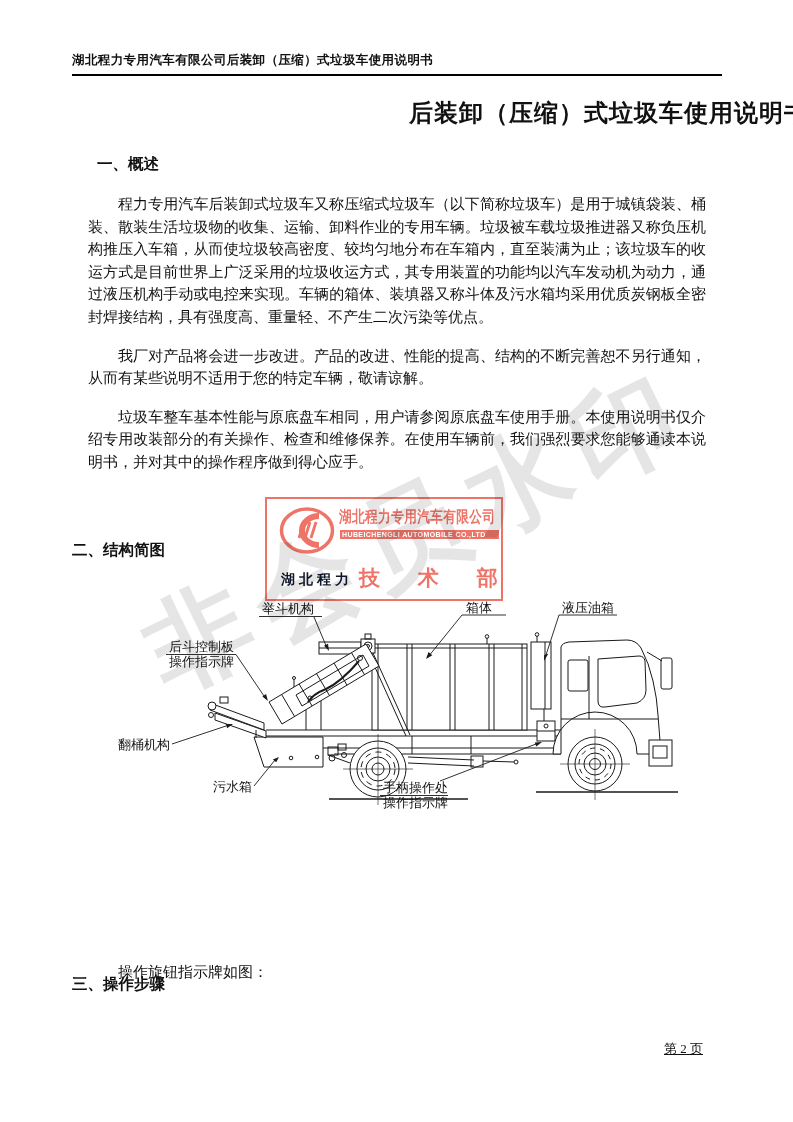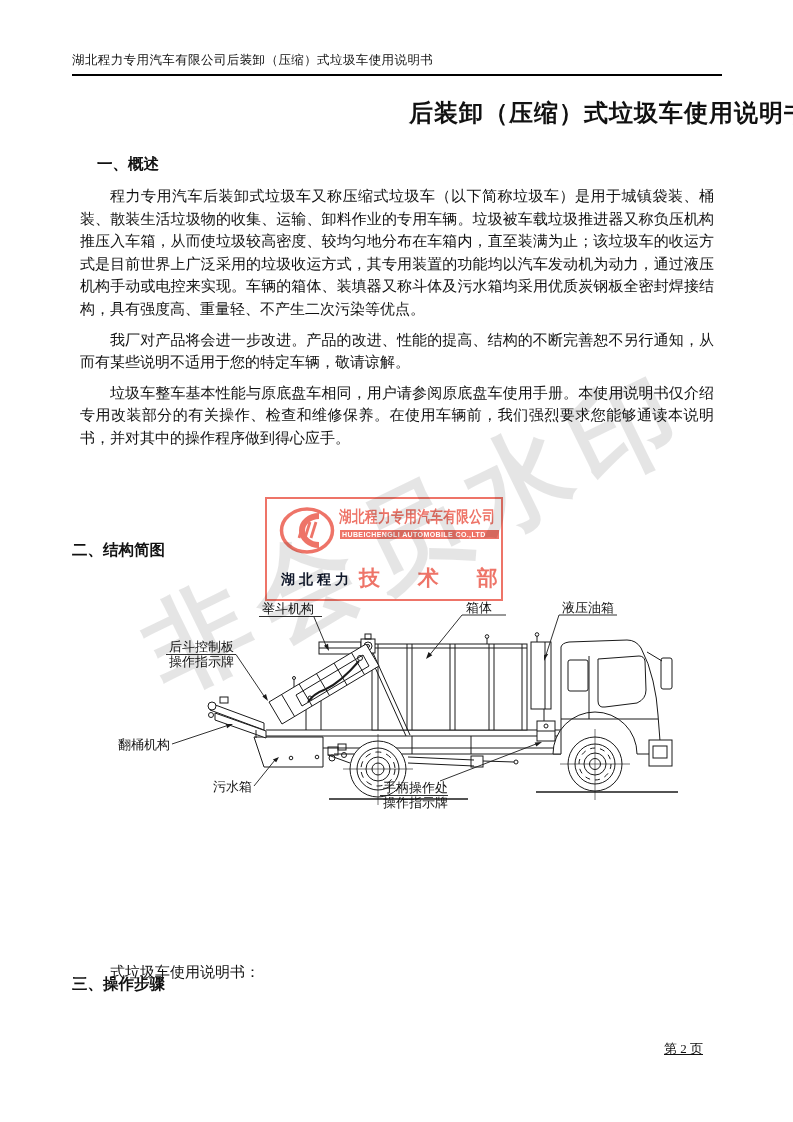--- a/index.html
+++ b/index.html
@@ -2,27 +2,27 @@
 <html><head>
 <meta charset="utf-8">
 <style>
   html,body{margin:0;padding:0;background:#9b9b9b;}
   .page{position:relative;width:793px;height:1122px;background:#ffffff;overflow:hidden;
         font-family:"Liberation Serif","DejaVu Serif",serif;color:#111;margin:0 auto;}
   .watermark{position:absolute;left:152px;top:608px;transform:rotate(-26deg);transform-origin:0 50%;
         font-family:"Liberation Sans","DejaVu Sans",sans-serif;font-weight:bold;font-size:104px;
         letter-spacing:14px;line-height:104px;color:rgba(0,0,0,0.10);white-space:nowrap;z-index:3;pointer-events:none;}
   .header{position:absolute;left:72px;top:52px;width:650px;border-bottom:2px solid #000;
-        padding-bottom:5px;font-size:12.5px;font-weight:normal;letter-spacing:0.4px;z-index:1;}
+        padding-bottom:5px;font-size:12.5px;font-weight:bold;letter-spacing:0.4px;z-index:1;}
   .title{position:absolute;left:16px;top:97px;width:100%;text-align:right;font-size:24px;
         font-weight:bold;letter-spacing:1px;z-index:1;}
   .sec-heading{position:absolute;left:72px;font-size:15.5px;font-weight:bold;z-index:1;}
   .bodytext{position:absolute;left:72px;width:650px;font-size:15px;line-height:22.6px;
         text-align:justify;z-index:1;}
-  .bodytext p{margin:8px;text-indent:2em;}
+  .bodytext p{margin:16px;text-indent:2em;}
   .bodytext p.note{margin-top:10px;}
   .footer{position:absolute;top:1040px;right:90px;font-size:13px;z-index:1;text-decoration:underline;}
   
   .stamp{position:absolute;left:265px;top:497px;width:234px;height:100px;border:2.5px solid #ee7468;
         z-index:2;font-family:"Liberation Sans","DejaVu Sans",sans-serif;}
   .stamp .logo{position:absolute;left:12px;top:8px;width:56px;height:47px;}
   .stamp .cn{position:absolute;left:72px;top:8px;width:160px;font-size:16px;font-weight:bold;
         color:#ee7468;white-space:nowrap;transform:scaleX(0.79);transform-origin:left top;letter-spacing:0.5px;}
   .stamp .en{position:absolute;left:73px;top:31px;width:155px;background:#ee7468;color:#fff;
         font-size:7px;font-weight:bold;letter-spacing:0.4px;padding:1px 2px;white-space:nowrap;}
@@ -235,18 +235,18 @@
         <text class="dlabel" x="97" y="194">污水箱</text>
         <text class="dlabel" x="267" y="195">手柄操作处</text>
         <text class="dlabel" x="267" y="210">操作指示牌</text>
       </g>
     </svg>
   </div>
 
   <div class="sec-heading" style="top:928px;margin-top:46px;">三、操作步骤</div>
 
   <div class="bodytext" style="top:951px;">
-    <p class="note">式垃圾车使用说明书：</p>
+    <p class="note">操作旋钮指示牌如图：</p>
   </div>
 
   <div class="footer">第 2 页</div>
 
 </div>
 
 </body></html>

